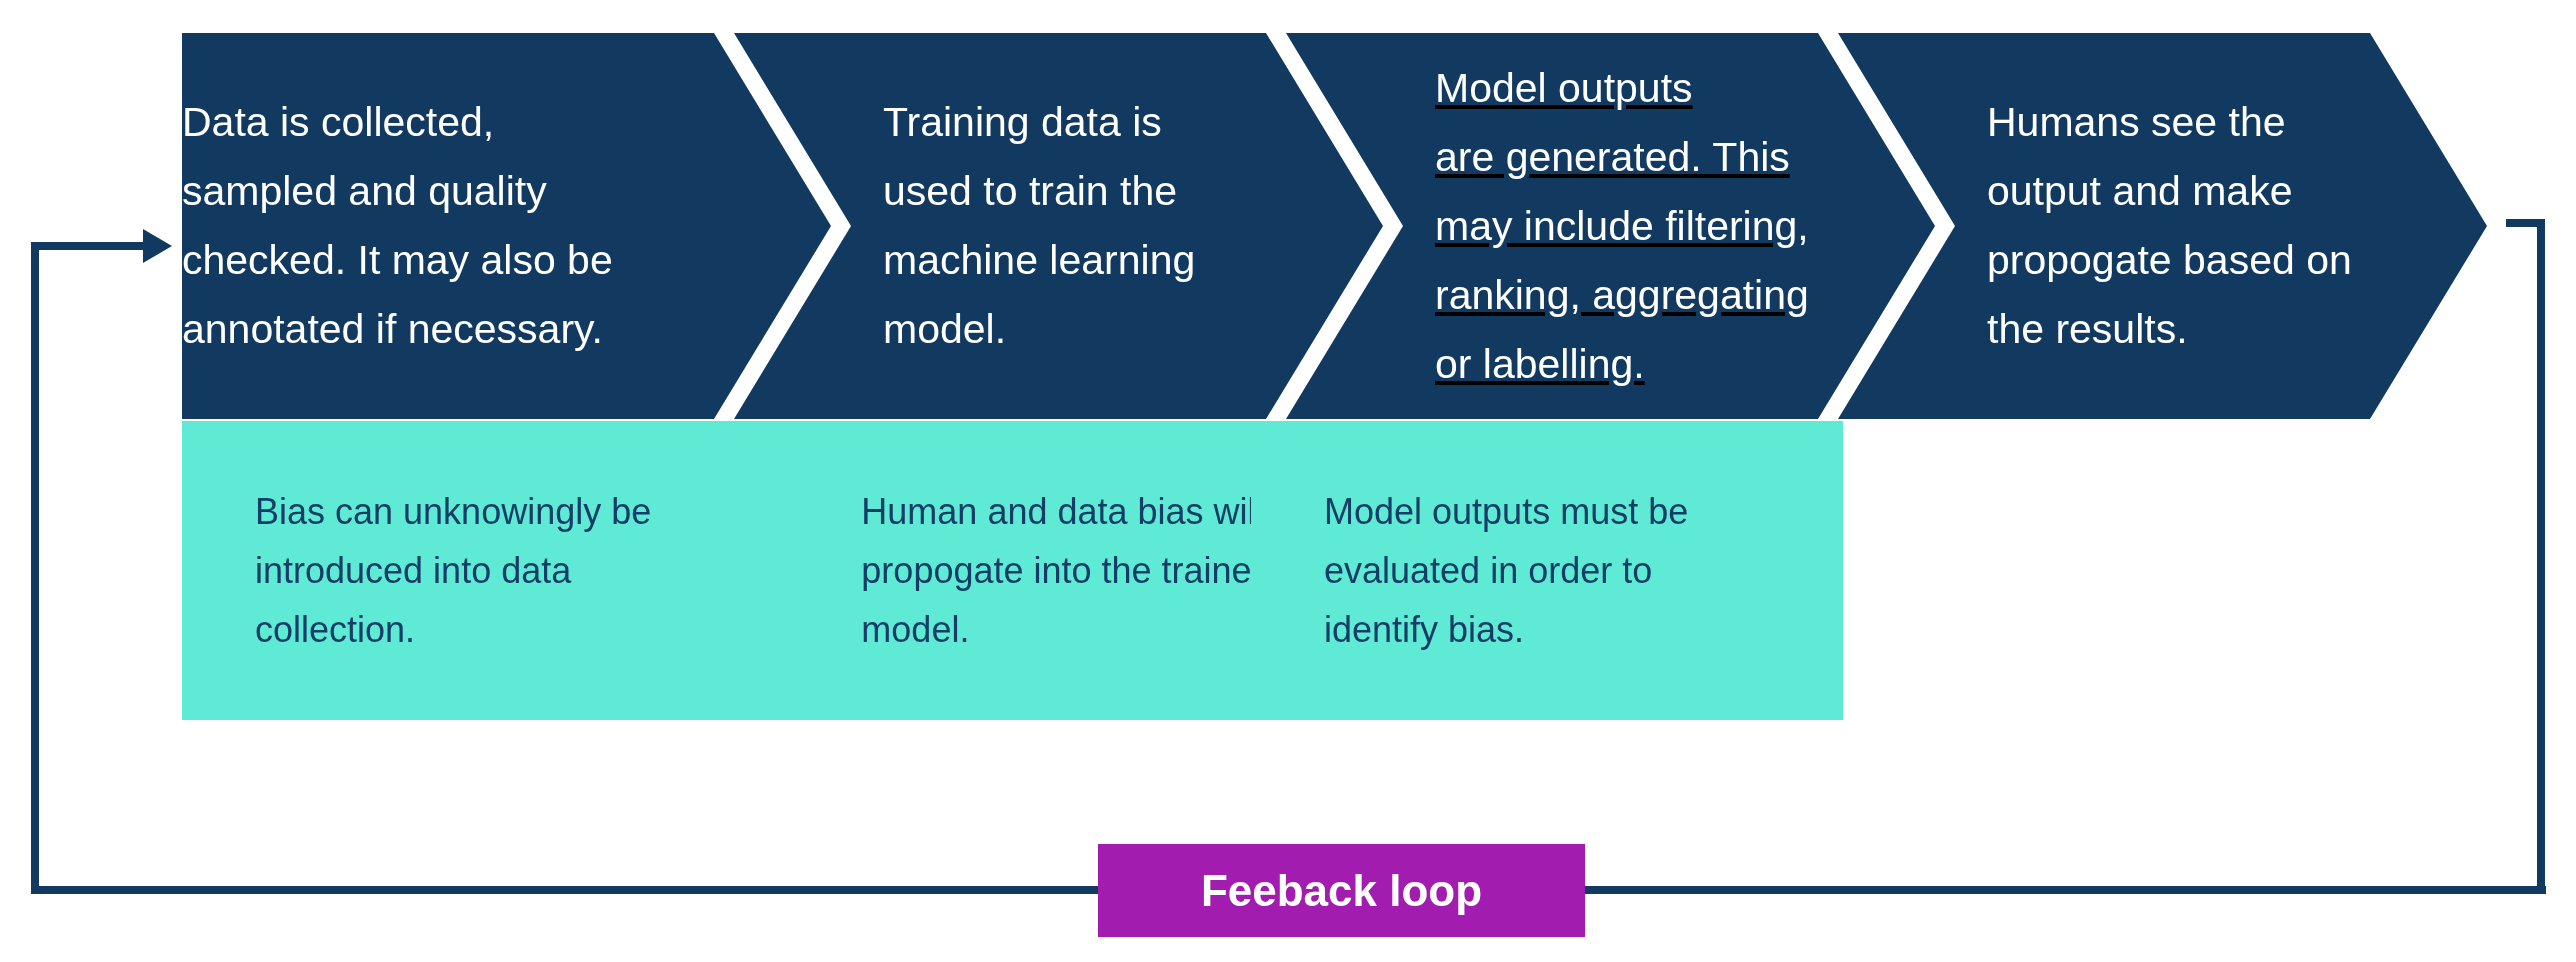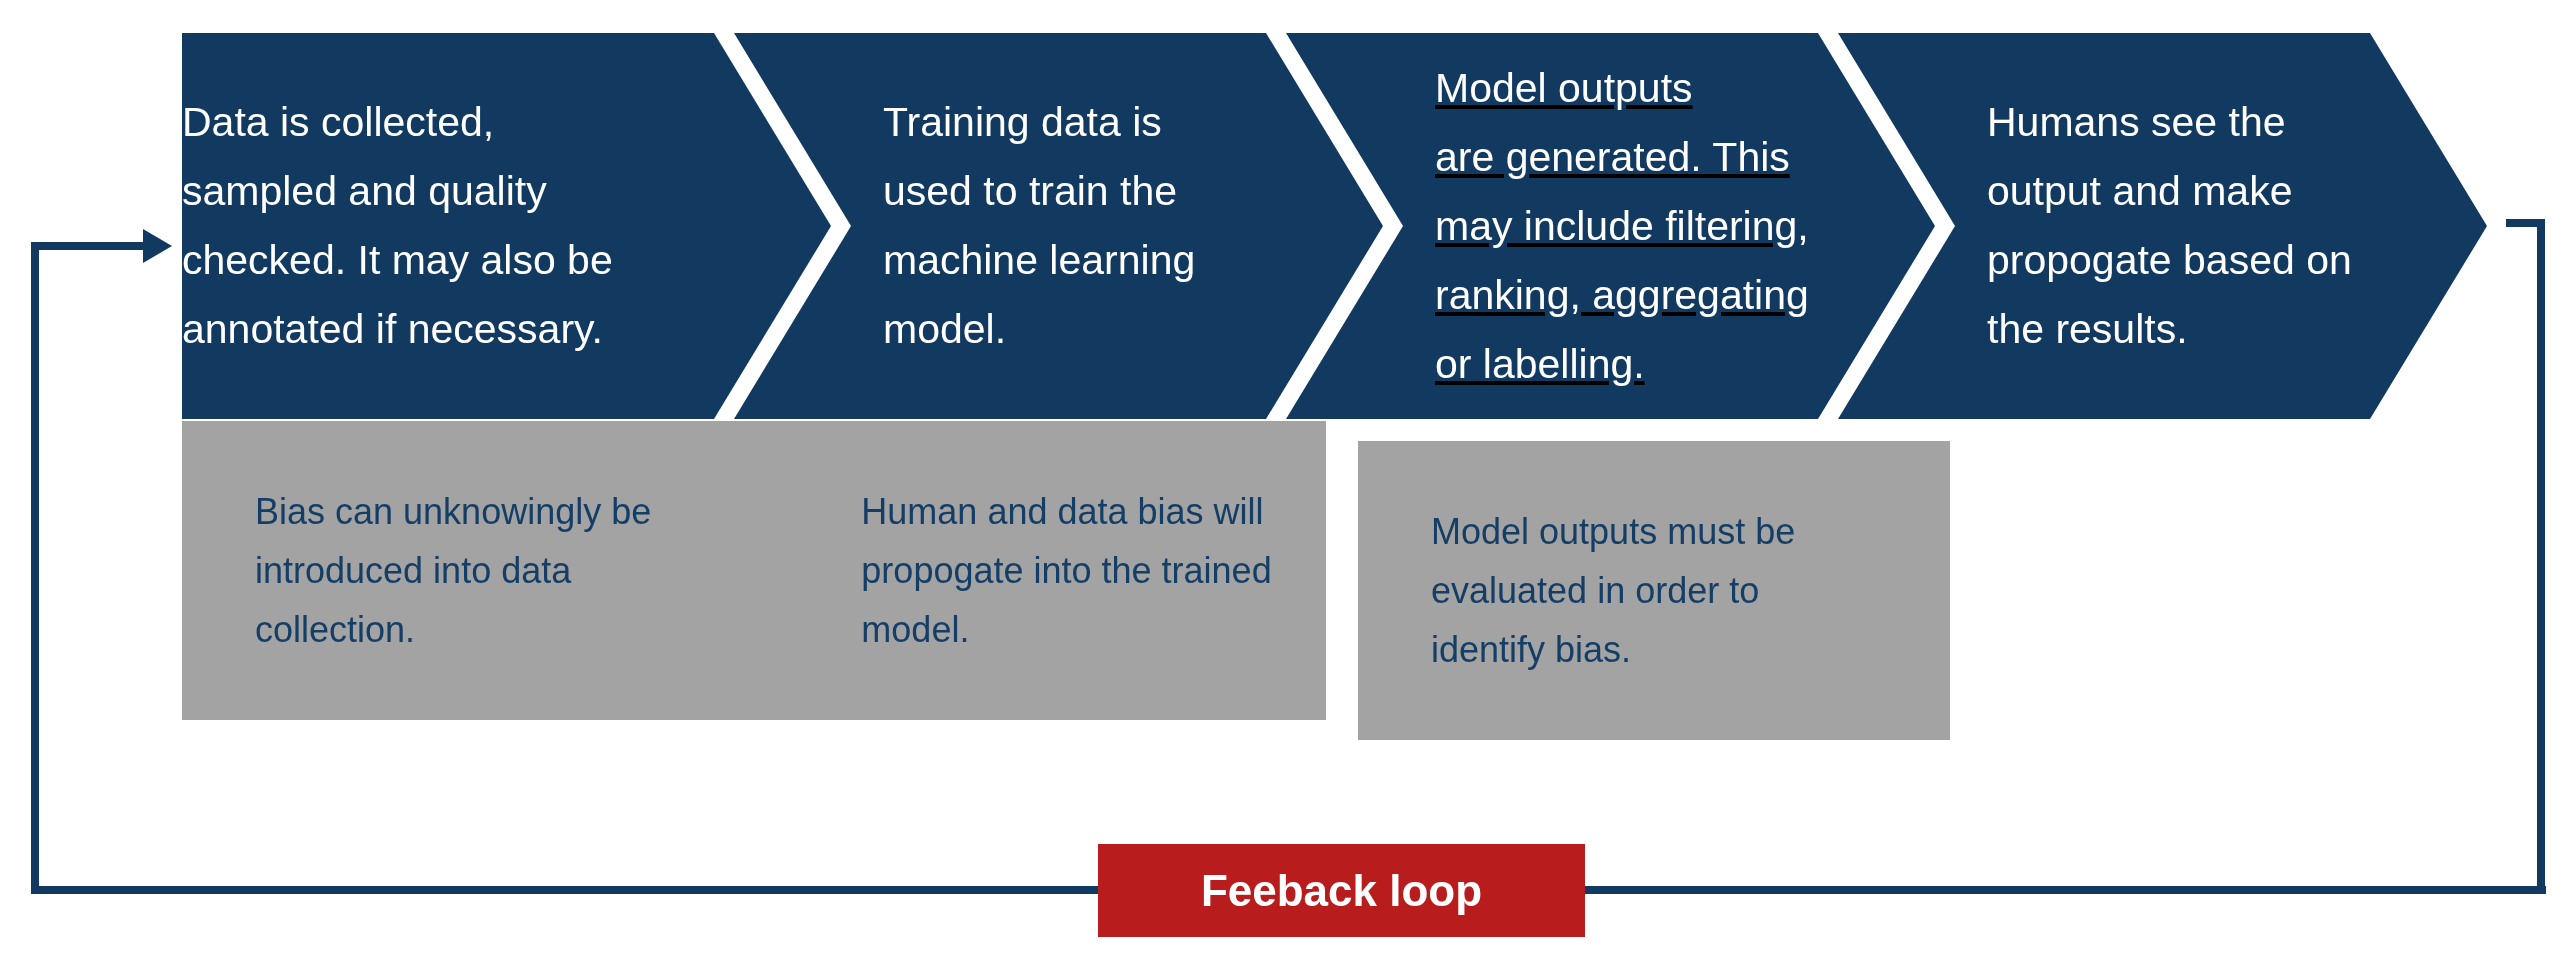--- a/index.html
+++ b/index.html
@@ -35,21 +35,21 @@
     display: block;
   }
   .pad-first   { }
   .pad-notched { padding-left: 149px; }
   
   .bias-box {
     position: absolute;
     top: 421px;
     width: 592px;
     height: 299px;
-    background: #a3a3a3;
+    background: #5eead4;
     display: flex;
     align-items: center;
   }
   .bias-box .bias-text {
     color: #153E66;
     font-size: 36px;
     line-height: 59px;
     white-space: pre;
     display: block;
     padding-left: 73px;
@@ -66,40 +66,40 @@
     left: 143px; top: 229px;
     width: 0; height: 0;
     border-left: 29px solid #123A60;
     border-top: 17.5px solid transparent;
     border-bottom: 17.5px solid transparent;
   }
   .feedback-label {
     position: absolute;
     left: 1098px; top: 844px;
     width: 487px; height: 93px;
-    background: #b91c1c;
+    background: #a21caf;
     display: flex;
     align-items: center;
     justify-content: center;
     z-index: 2;
   }
   .feedback-label span {
     color: #ffffff;
     font-size: 44px;
     font-weight: bold;
     white-space: pre;
   }
   
   .c1 { left: 182px; }
   .c2 { left: 734px; }
   .c3 { left: 1286px; text-decoration: underline; }
   .c4 { left: 1838px; }
   .b1 { left: 182px; }
   .b2 { left: 734px; justify-content: center; }
-  .b3 { left: 1358px; margin-top: 20px; }
+  .b3 { left: 1251px; }
   .b4 { left: 1838px; }
 </style>
 </head>
 <body>
 
 <div class="canvas">
 
   <div class="fline line-left-vertical"></div>
   <div class="fline line-left-arm"></div>
   <div class="arrow-head"></div>

